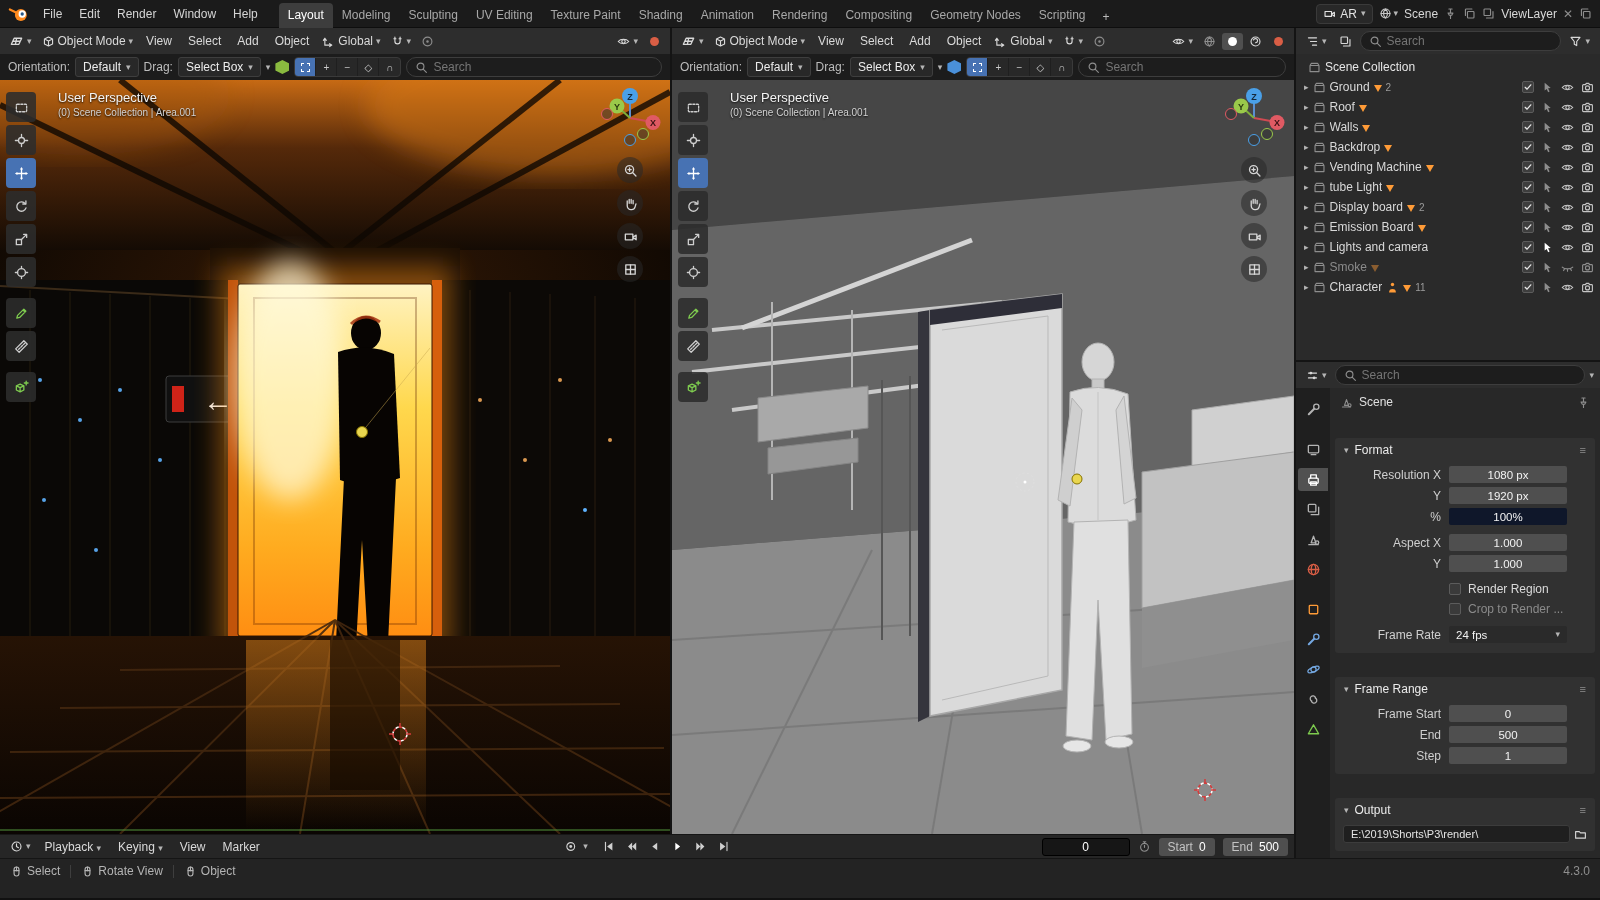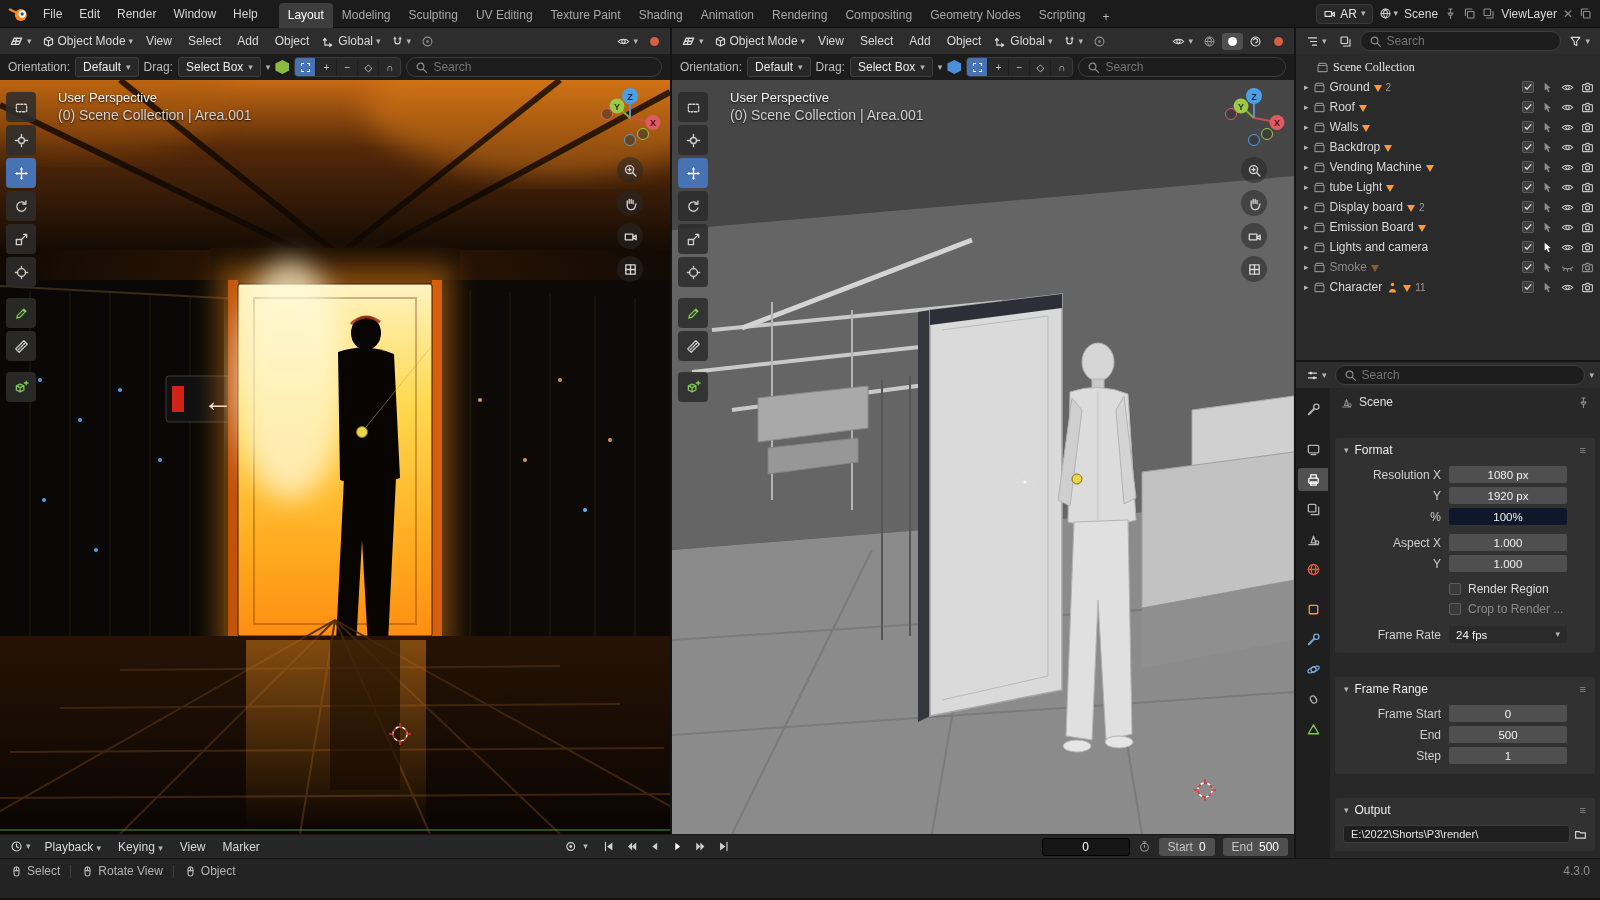--- a/index.html
+++ b/index.html
@@ -50,37 +50,37 @@
   .pillgroup{display:flex;background:#282828;border:1px solid #3a3a3a;border-radius:4px;overflow:hidden;}
   .pm{width:21px;height:18px;display:flex;align-items:center;justify-content:center;color:#c9c9c9;border-right:1px solid #1f1f1f;font-size:10px;}
   .pm:last-child{border-right:none;}
   .pm.active{background:#4772b3;color:#fff;}
   .pm .bx{width:9px;height:9px;border:1px dashed currentColor;}
 
   .vp-scene{position:relative;flex:1;overflow:hidden;}
   .scene-svg{position:absolute;inset:0;width:100%;height:100%;display:block;}
   .vp-text{position:absolute;left:58px;top:10px;z-index:4;text-shadow:0 1px 2px rgba(0,0,0,.9);}
   .vp-text .l1{font-size:13px;color:#f4f4f4;}
-  .vp-text .l2{font-size:14px;color:#d2d2d2;margin-top:2px;}
+  .vp-text .l2{font-size:10px;color:#d2d2d2;margin-top:2px;}
   .vp-tools{position:absolute;left:6px;top:12px;z-index:4;display:flex;flex-direction:column;gap:3px;}
   .vtool{width:30px;height:30px;background:rgba(44,44,44,.88);border-radius:4px;display:flex;align-items:center;justify-content:center;color:#cecece;}
   .vtool.active{background:#4772b3;color:#fff;}
   .vtool.gap{margin-top:8px;}
   .vp-nav{position:absolute;right:8px;top:6px;z-index:4;display:flex;flex-direction:column;align-items:center;gap:7px;}
   .gizmo{width:64px;height:64px;}
   .vnav{width:26px;height:26px;border-radius:50%;background:rgba(40,40,40,.55);display:flex;align-items:center;justify-content:center;color:#d6d6d6;}
 
   
   .rpanel{width:304px;display:flex;flex-direction:column;background:#2a2a2a;}
   .out-head,.props-head{height:26px;display:flex;align-items:center;gap:4px;padding:0 6px;background:#2d2d2d;flex:none;}
   .outliner{height:332px;display:flex;flex-direction:column;background:#2a2a2a;}
   .out-tree{flex:1;padding:3px 0;overflow:hidden;}
   .out-row{height:20px;display:flex;align-items:center;gap:4px;padding:0 6px 0 8px;color:#d9d9d9;white-space:nowrap;}
   .out-row .name{overflow:hidden;text-overflow:ellipsis;}
-  .out-row.root{padding-left:20px;color:#e6e6e6;font-family:Liberation Serif, serif;}
+  .out-row.root{padding-left:12px;color:#e6e6e6;}
   .out-row .muted{color:#8b8b8b;}
   .row-icons{margin-left:auto;display:flex;gap:7px;align-items:center;color:#c6c6c6;}
   .tri{width:0;height:0;border-left:4.5px solid transparent;border-right:4.5px solid transparent;border-top:7.5px solid #ff9b37;flex:none;margin-top:2px;}
   .tri.dim{opacity:.45;}
   .cnt{font-size:10px;color:#9b9b9b;}
   .cbx{width:12px;height:12px;background:#3e3e3e;border:1px solid #5c5c5c;border-radius:2px;display:flex;align-items:center;justify-content:center;color:#e8e8e8;flex:none;}
 
   .props{flex:1;display:flex;flex-direction:column;background:#282828;overflow:hidden;}
   .props-body{flex:1;display:flex;overflow:hidden;}
   .ptabs{width:34px;background:#1f1f1f;display:flex;flex-direction:column;align-items:center;padding-top:10px;gap:7px;flex:none;}
@@ -1495,21 +1495,21 @@
 
 
 
         <div class="sect">
           <div class="sect-h">
             <span class="chv"></span>
             <span>Output</span>
             <span class="grip">≡</span>
           </div>
           <div class="pathrow">
-            <span class="pathfld">E:\2022\Shorts\P3\render\</span>
+            <span class="pathfld">E:\2019\Shorts\P3\render\</span>
             <svg class="ic s">
                   <use href="#s-folder"></use>
                 </svg>
           </div>
         </div>
       </div>
     </div>
   </div>
 </div>
 </div>

